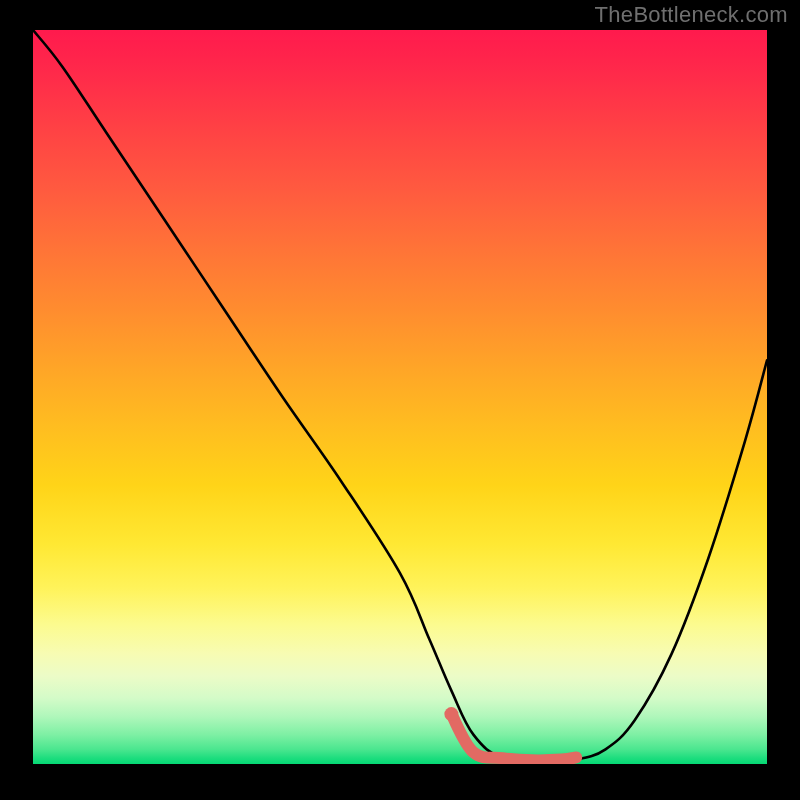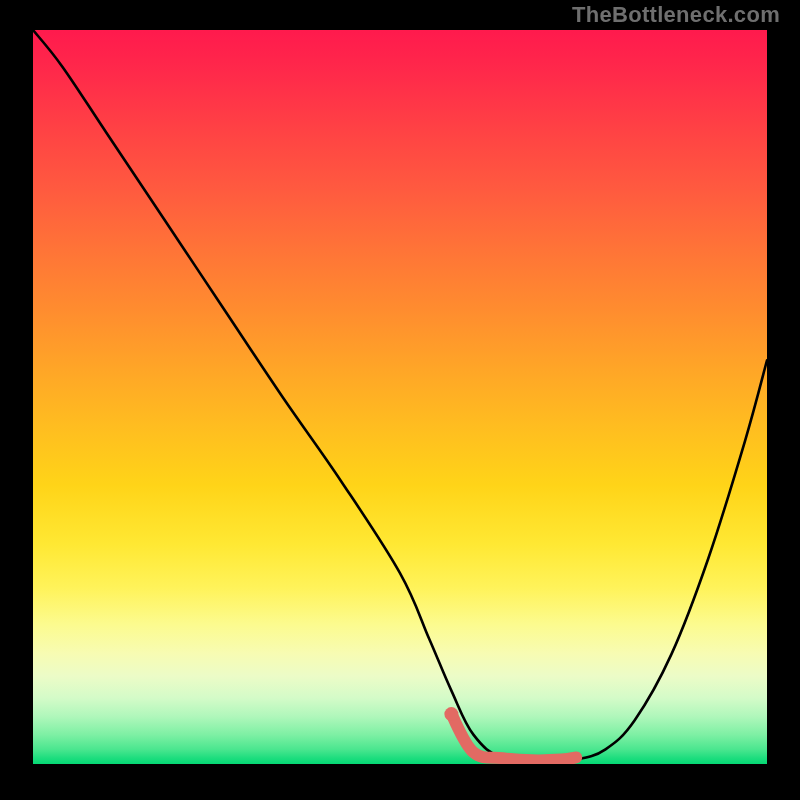--- a/index.html
+++ b/index.html
@@ -13,24 +13,24 @@
   }
   .frame {
     position: relative;
     width: 800px;
     height: 800px;
     background: #000;
   }
   .watermark {
     position: absolute;
     top: 2px;
-    right: 20px;
+    right: 12px;
     color: #6f6f6f;
     font-size: 22px;
-    font-weight: 700;
+    font-weight: 400;
     letter-spacing: 0.3px;
     user-select: none;
     z-index: 10;
   }
   .plot {
     position: absolute;
     left: 33px;
     top: 30px;
     width: 734px;
     height: 734px;

